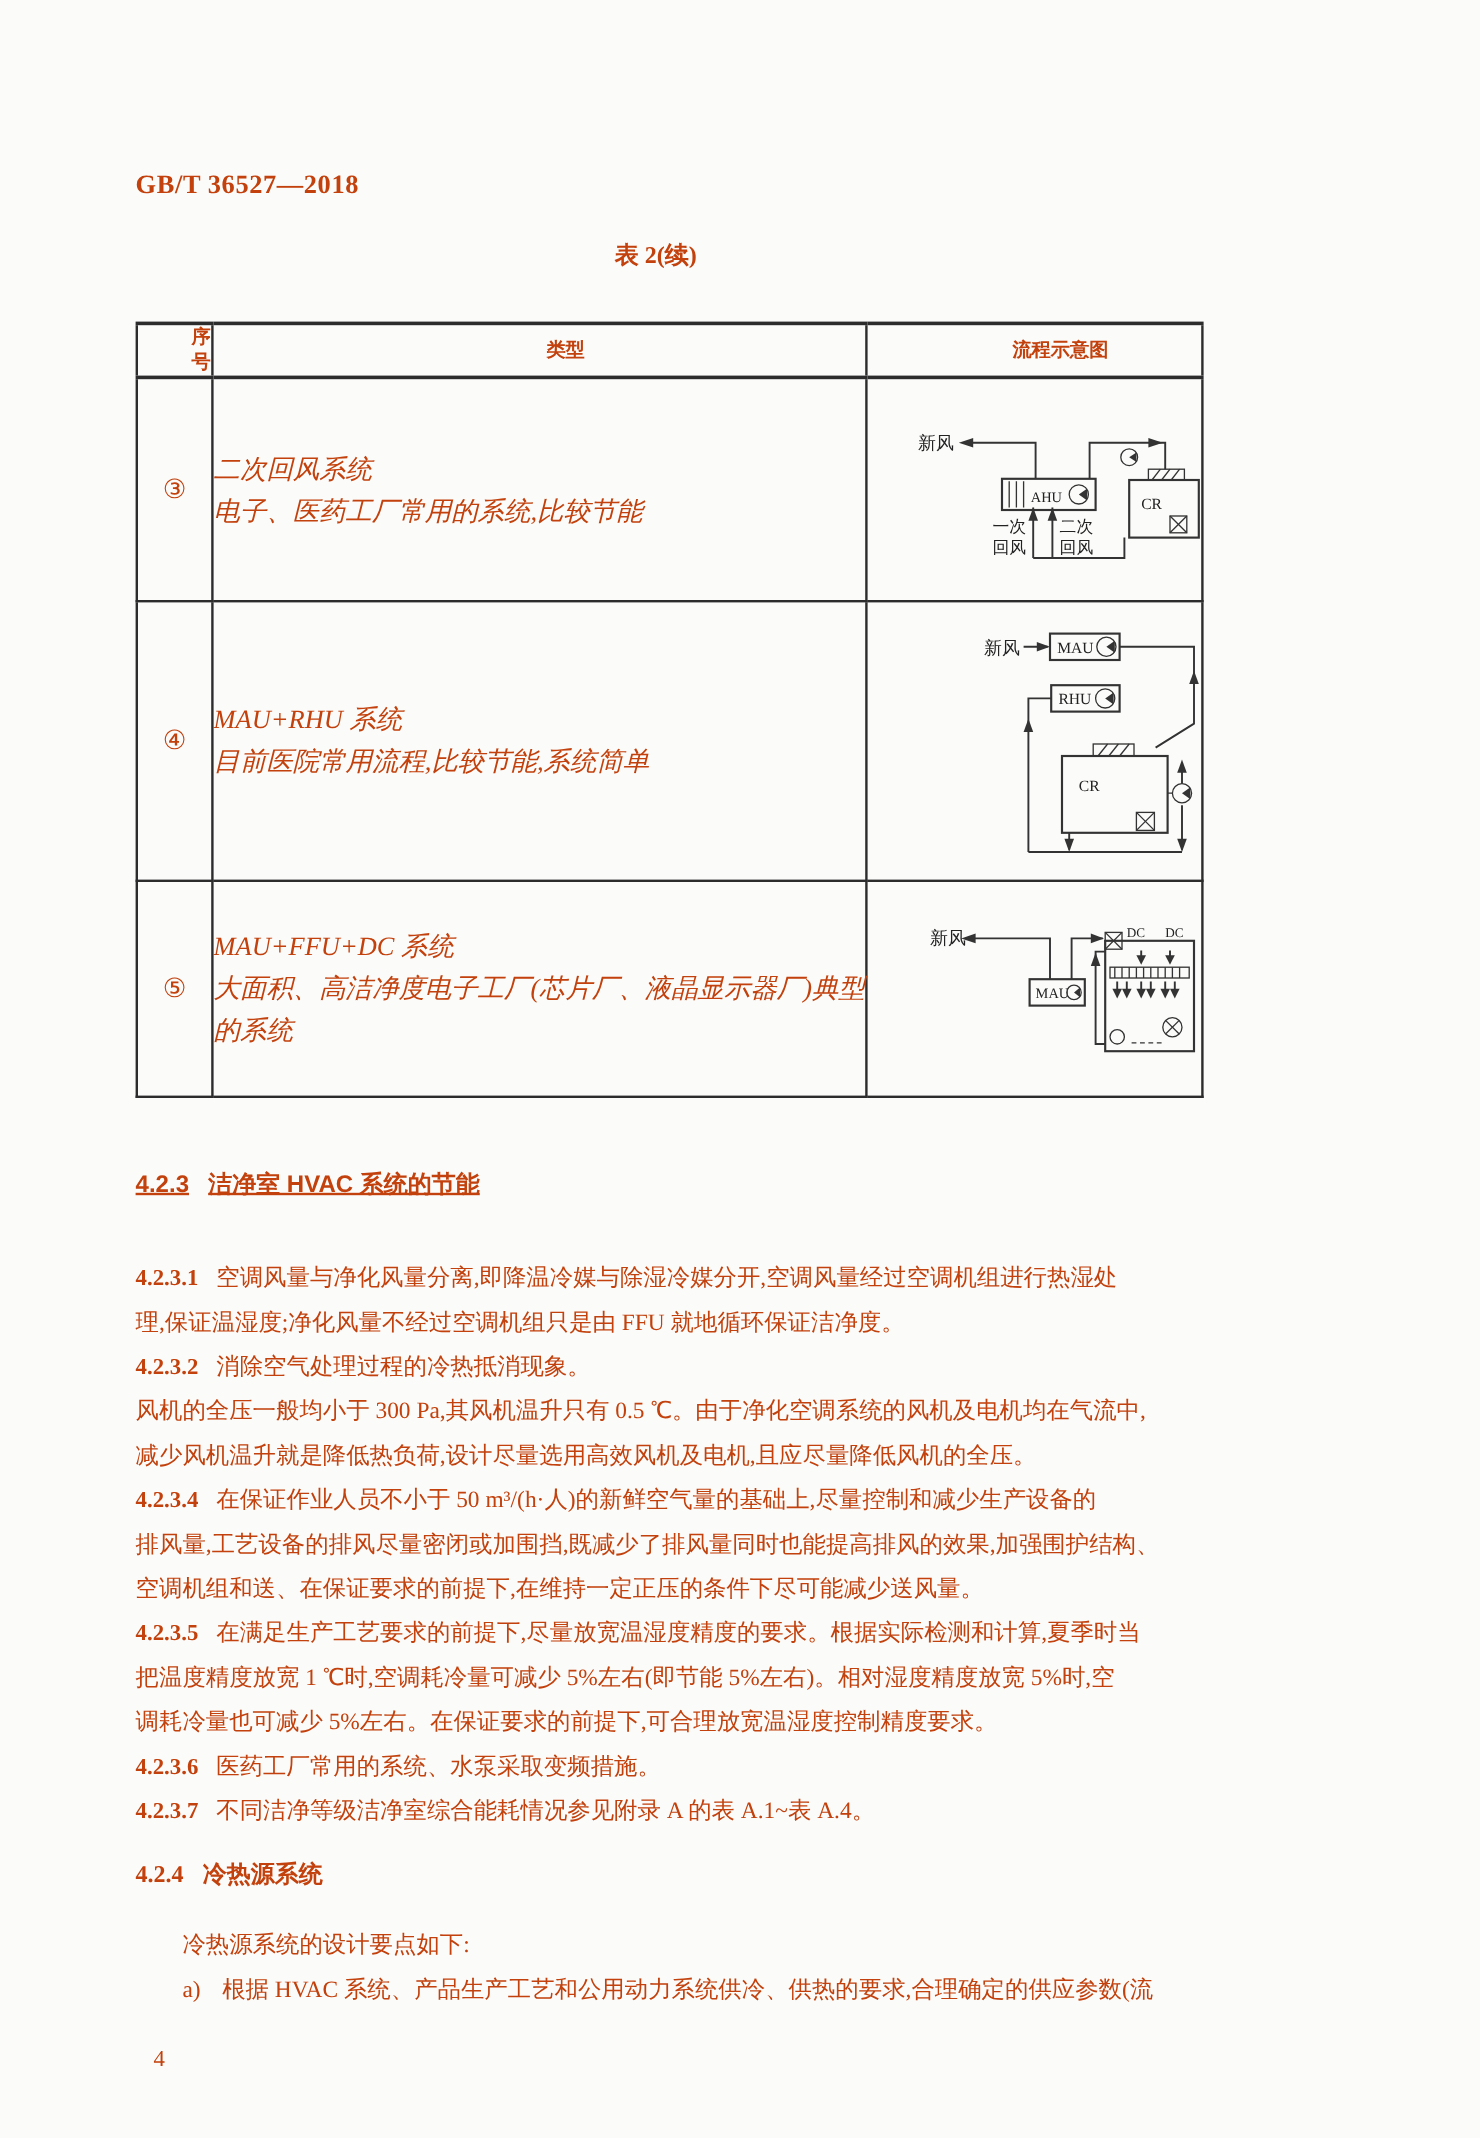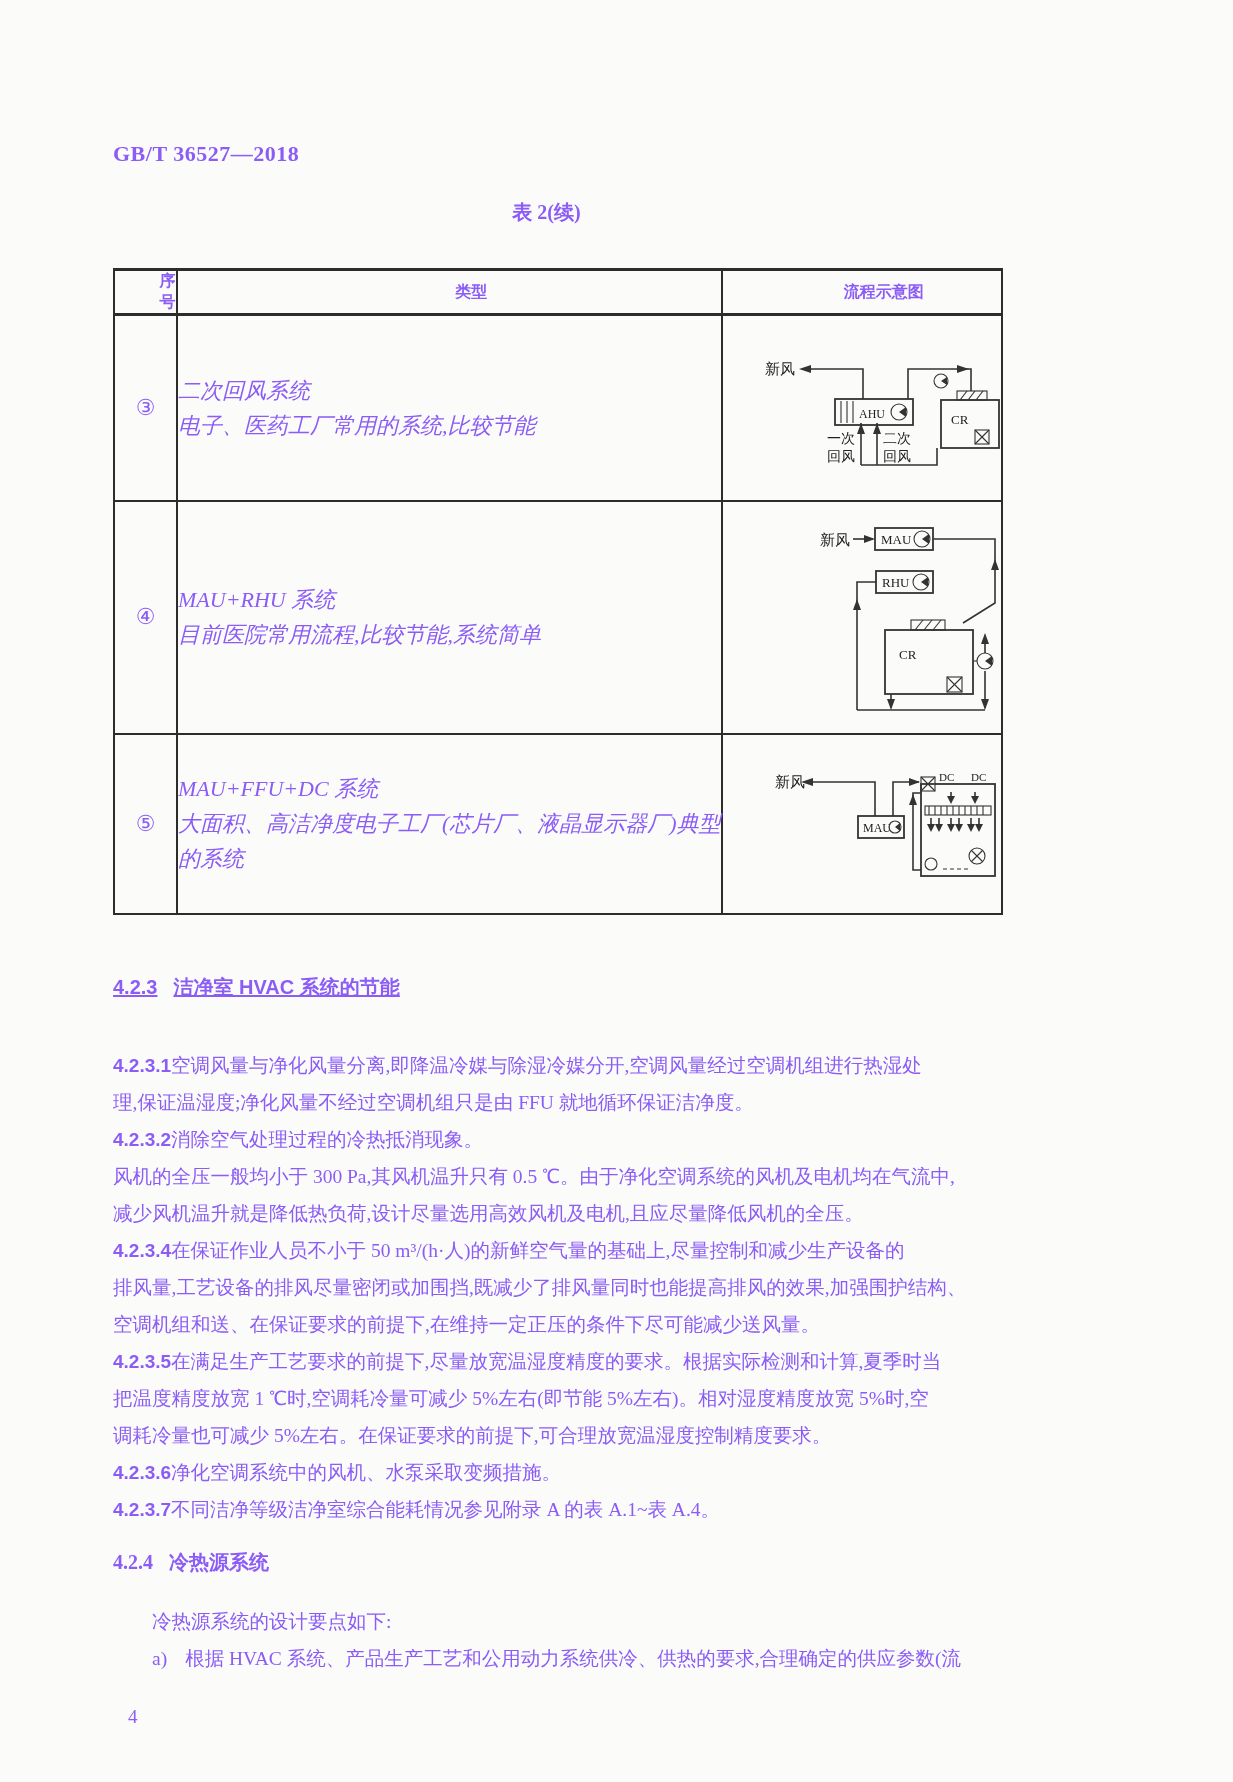--- a/index.html
+++ b/index.html
@@ -1,39 +1,39 @@
 <!DOCTYPE html>
 <html><head>
 <meta charset="utf-8">
 <style>
   html,body{margin:0;padding:0;background:#e8e8e8;}
   .page{
     position:relative;width:1233px;height:1782px;margin:0 auto;
-    background:#fbfbfa;color:#8b5cf6;
+    background:#fbfbfa;color:#c2410c;
     font-family:"Liberation Serif", serif;
     overflow:hidden;
   }
   .doc-header{position:absolute;left:113px;top:141px;font-weight:bold;font-size:22px;letter-spacing:.5px;}
   .table-title{position:absolute;left:113px;top:199px;width:867px;text-align:center;font-weight:bold;font-size:20px;}
   table.std{position:absolute;left:113px;top:268px;border-collapse:collapse;table-layout:fixed;}
   table.std th, table.std td{border:2px solid #2c2c2c;padding:0;}
   table.std th{font-size:16px;font-weight:bold;height:42px;border-bottom-width:3px;border-top-width:3px;padding-left:44px;}
   .no-cell{text-align:center;font-size:22px;}
   .type-cell{padding-left:32px;font-size:22px;line-height:35px;vertical-align:middle;white-space:nowrap;font-style:italic;}
   .diagram-cell{vertical-align:middle;text-align:center;margin-left:20px;}
   .diagram-cell svg{display:block;margin:0 auto;}
   svg .ln{stroke:#333;stroke-width:1.6;fill:none;}
   svg .ln-thin{stroke:#333;stroke-width:1.1;fill:none;}
   svg .bx{stroke:#333;stroke-width:1.8;fill:none;}
   svg .ar{fill:#333;stroke:none;}
   svg text{fill:#222;font-family:"Liberation Serif",serif;}
   .body-text{position:absolute;left:113px;top:969px;width:1012px;font-size:19.5px;line-height:37px;}
   .sec-heading{font-weight:bold;font-size:20px;font-family:"Liberation Sans",sans-serif;}
   .sec-heading .num{margin-right:16px;}
-  .clause-num{font-weight:bold;font-family:Liberation Sans, sans-serif;font-size:19px;text-align:right;}
+  .clause-num{font-weight:bold;font-family:Liberation Serif, serif;font-size:19px;margin-right:15px;text-align:right;}
   .bline{white-space:nowrap;}
   .mb-after-heading{margin-bottom:41px;text-decoration:underline;}
   .h424{margin-top:16px;margin-bottom:22px;font-family:Liberation Serif, serif;}
   .indent1{text-indent:39px;}
   .item-label{margin-left:39px;margin-right:18px;}
   .page-num{position:absolute;left:128px;top:1706px;font-size:19px;}
 </style>
 </head>
 <body>
 
@@ -299,21 +299,21 @@
     <div class="bline">排风量,工艺设备的排风尽量密闭或加围挡,既减少了排风量同时也能提高排风的效果,加强围护结构、</div>
     <div class="bline">空调机组和送、在保证要求的前提下,在维持一定正压的条件下尽可能减少送风量。</div>
 
     <div class="bline">
       <span class="clause-num">4.2.3.5</span><span>在满足生产工艺要求的前提下,尽量放宽温湿度精度的要求。根据实际检测和计算,夏季时当</span>
     </div>
     <div class="bline">把温度精度放宽 1 ℃时,空调耗冷量可减少 5%左右(即节能 5%左右)。相对湿度精度放宽 5%时,空</div>
     <div class="bline">调耗冷量也可减少 5%左右。在保证要求的前提下,可合理放宽温湿度控制精度要求。</div>
 
     <div class="bline">
-      <span class="clause-num">4.2.3.6</span><span>净化空调系统中的风机、水泵采取变频措施。</span>
+      <span class="clause-num">4.2.3.6</span><span>医药工厂常用的系统、水泵采取变频措施。</span>
     </div>
 
     <div class="bline">
       <span class="clause-num">4.2.3.7</span><span>不同洁净等级洁净室综合能耗情况参见附录 A 的表 A.1~表 A.4。</span>
     </div>
 
     <div class="sec-heading h424">
       <span class="num">4.2.4</span><span>冷热源系统</span>
     </div>
 

